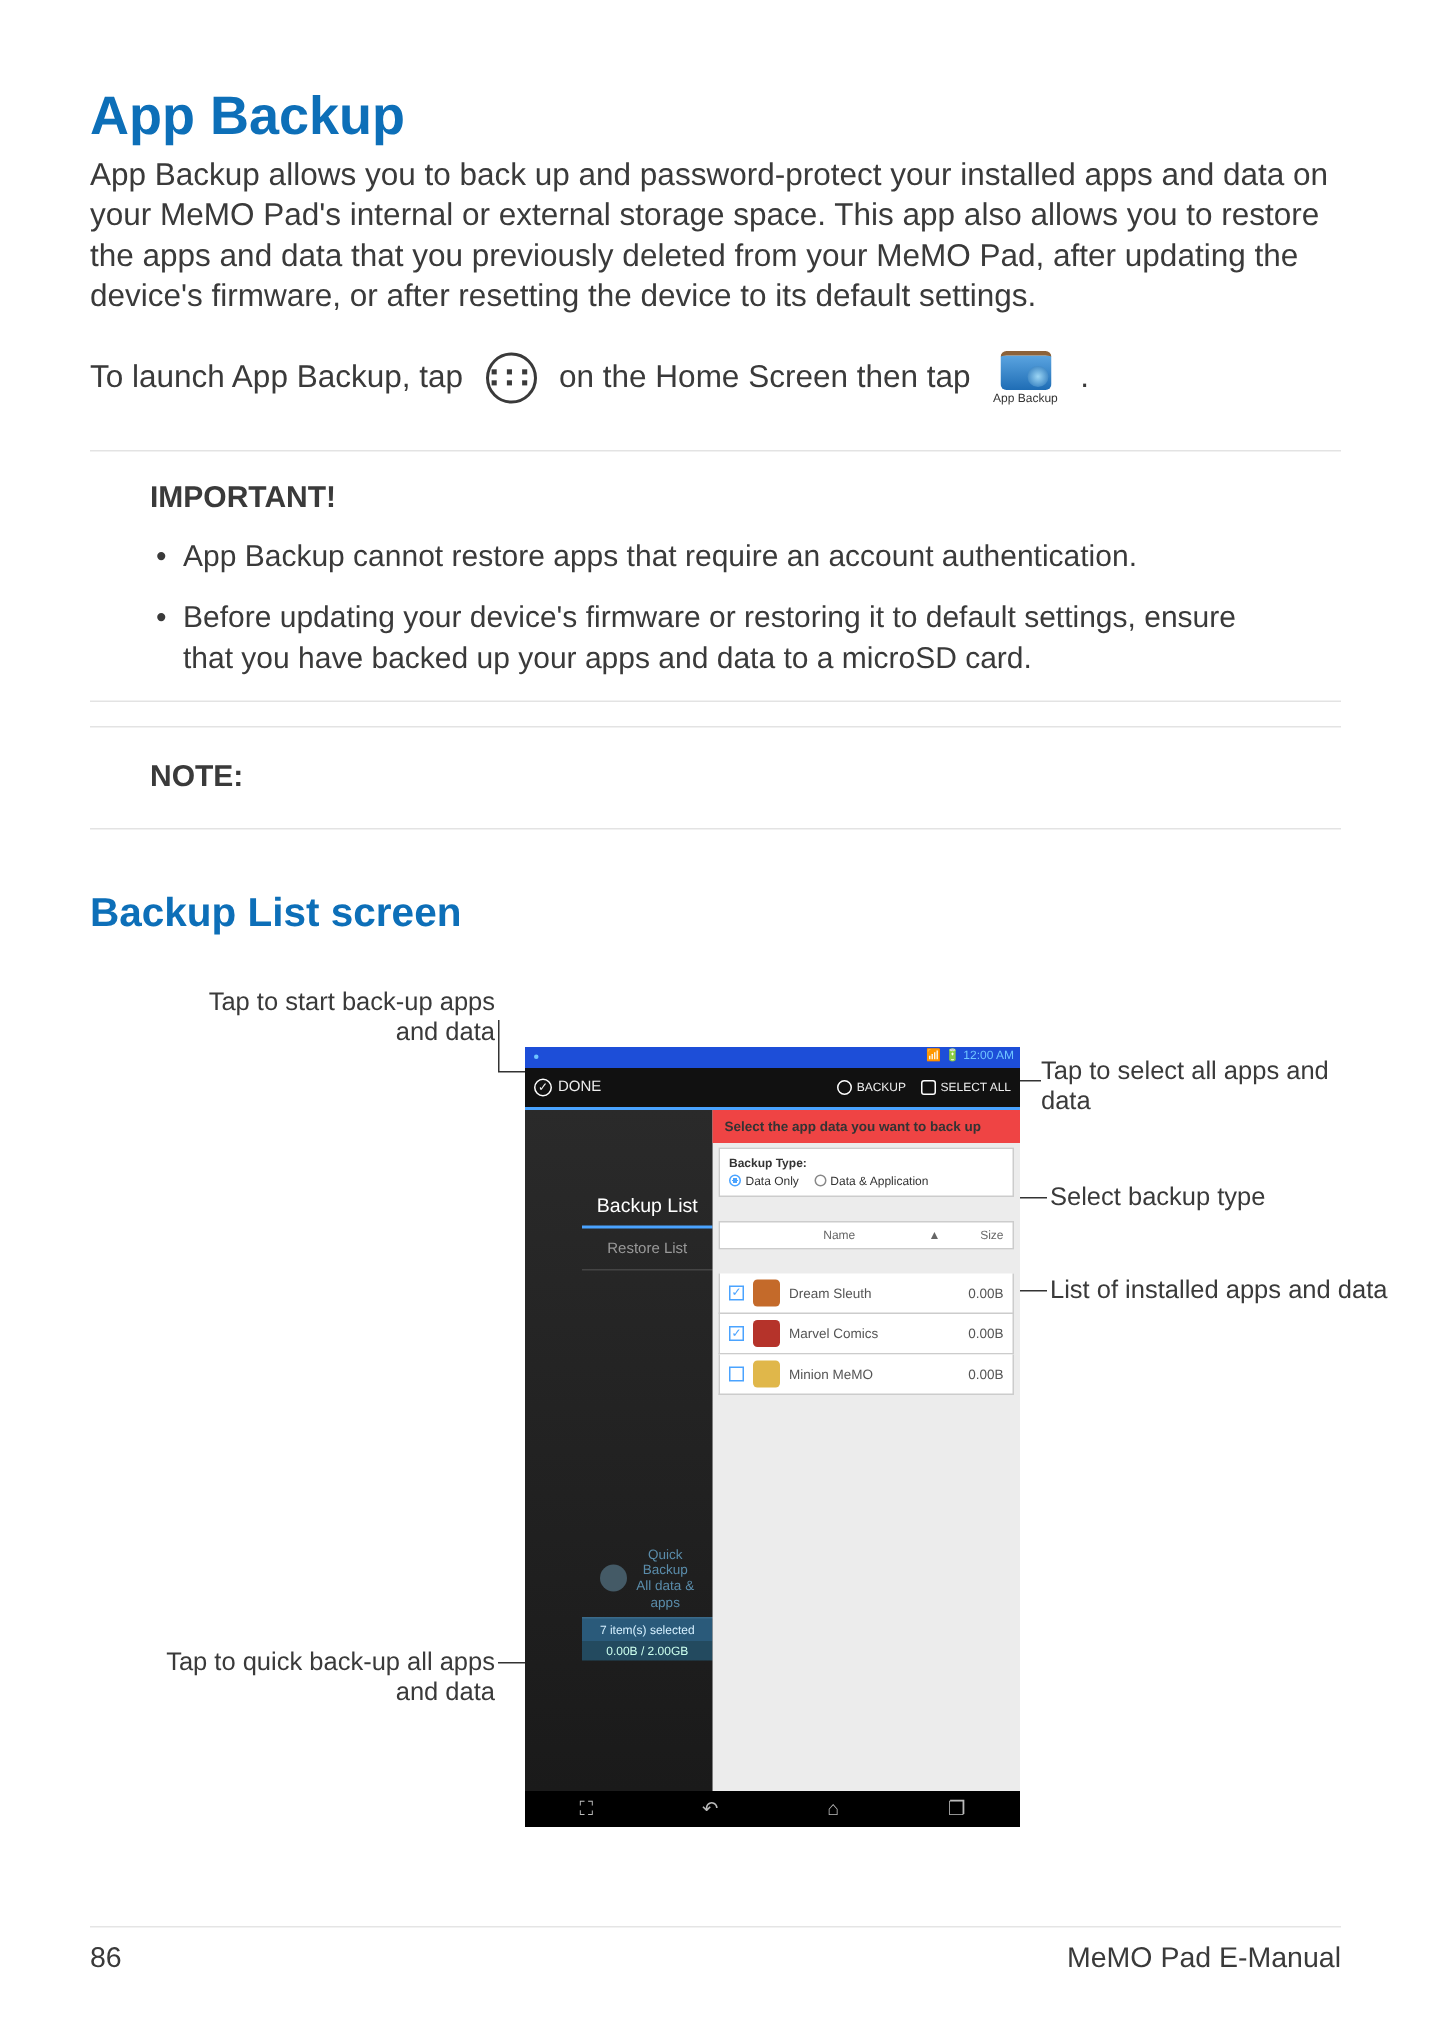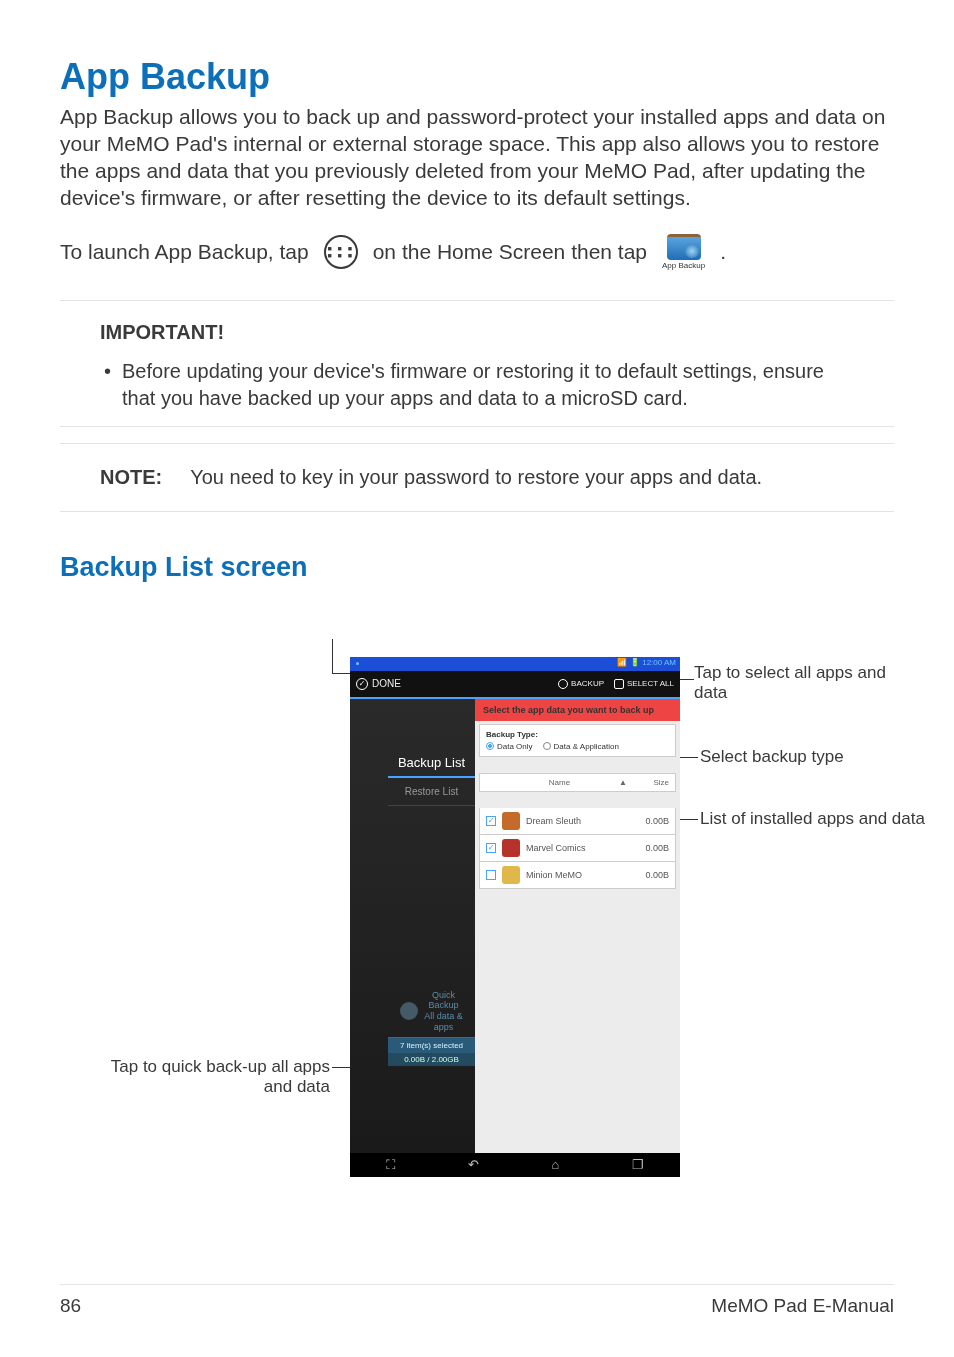--- a/index.html
+++ b/index.html
@@ -253,35 +253,36 @@
     <span class="appbk-icon"></span>
     <span class="appbk-caption">App Backup</span>
   </span>
   <span>.</span>
 </div>
 
 <hr class="note-divider">
 <div class="important-block">
   <div class="important-title">IMPORTANT!</div>
   <ul class="note-list">
+    <li>App Backup cannot restore apps that require an account authentication.</li>
     <li>Before updating your device's firmware or restoring it to default settings, ensure that you have backed up your apps and data to a microSD card.</li>
   </ul>
 </div>
 <hr class="note-divider">
 <hr class="note-divider" style="margin-top:16px">
 <div class="note-block">
   <span class="nlabel">NOTE:</span>
-  <span>You need to key in your password to restore your apps and data.</span>
 </div>
 <hr class="note-divider">
 
 <h2 class="subhead">Backup List screen</h2>
 
 <div class="diagram">
 
+  <div class="callout right-align" style="left:70px; top:8px; width:200px;">Tap to start back-up apps and data</div>
   <div class="lead v" style="left:272px; top:30px; height:34px;"></div>
   <div class="lead" style="left:272px; top:64px; width:30px;"></div>
 
   <div class="callout" style="left:634px; top:54px; width:200px;">Tap to select all apps and data</div>
   <div class="lead" style="left:610px; top:70px; width:24px;"></div>
 
   <div class="callout" style="left:640px; top:138px; width:200px;">Select backup type</div>
   <div class="lead" style="left:608px; top:148px; width:30px;"></div>
 
   <div class="callout" style="left:640px; top:200px; width:260px;">List of installed apps and data</div>

